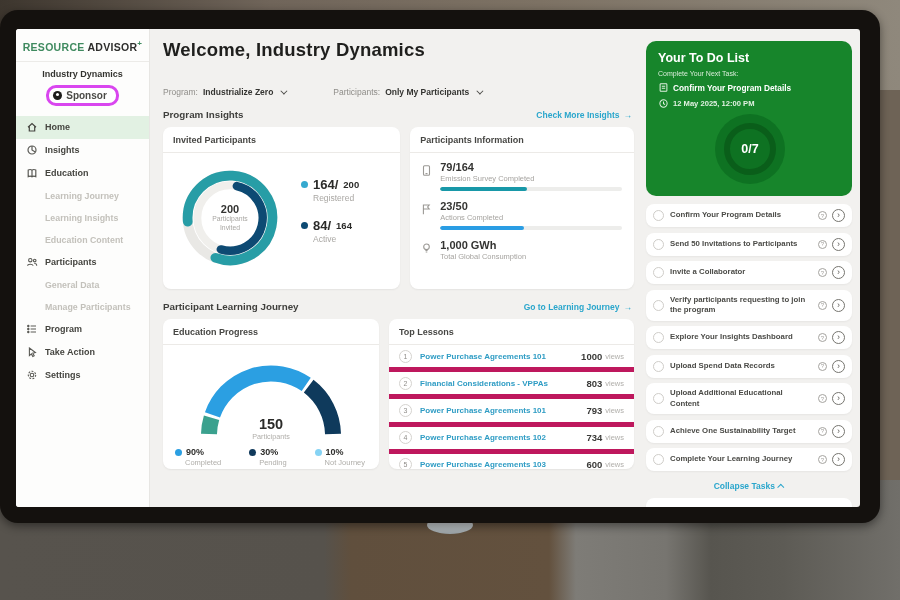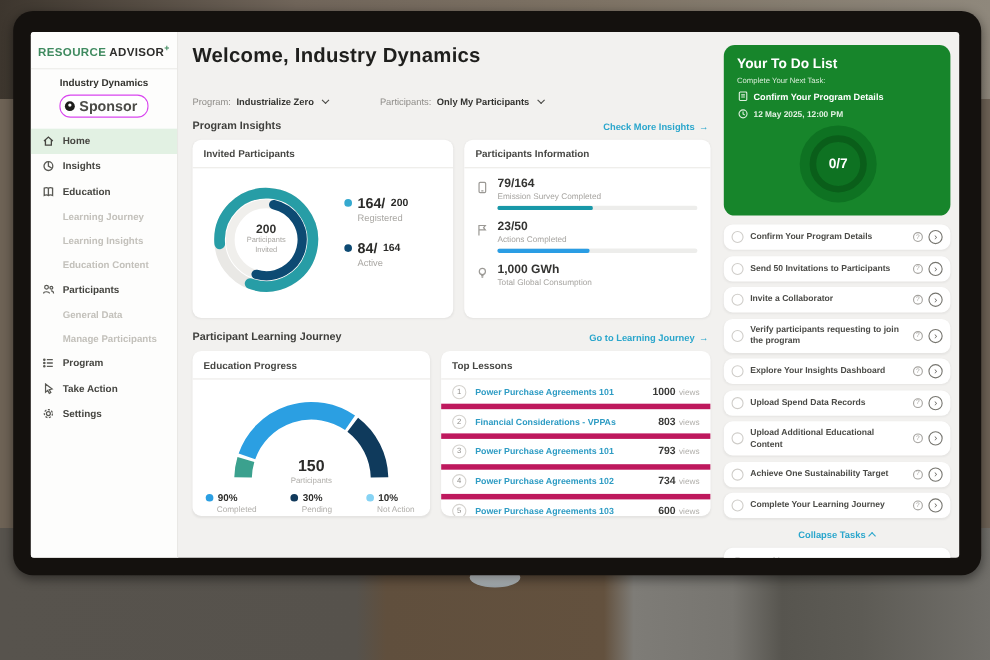--- a/index.html
+++ b/index.html
@@ -4,34 +4,34 @@
 <style>
   * { margin:0; padding:0; box-sizing:border-box; }
   html,body { width:900px; height:600px; overflow:hidden; font-family:"Liberation Sans", sans-serif; }
   .stage { position:relative; width:900px; height:600px; background:#6e6356; }
   .bg-top { position:absolute; left:0; top:0; width:900px; height:90px;
     background:linear-gradient(90deg,#3d362e,#70655a 30%,#7d7264 60%,#8f887c); }
   .bg-bottom { position:absolute; left:0; top:480px; width:900px; height:120px;
     background:linear-gradient(90deg,#57534d 0%,#56524c 36%,#604f3d 39%,#63513e 61%,#7e7c77 64%,#777570 74%,#57554f 79%,#5d5b55 87%,#716f6a 100%); }
   .stand-button { position:absolute; left:427px; top:516px; width:46px; height:18px; border-radius:50%;
     background:linear-gradient(180deg,#eceff0,#98a0a4); z-index:1; }
-  .monitor { position:absolute; left:12px; top:10px; width:880px; height:513px;
+  .monitor { position:absolute; left:0; top:10px; width:880px; height:513px;
     background:#14110e; border-radius:18px; z-index:2; box-shadow:0 3px 10px rgba(0,0,0,.45); }
   .screen { position:absolute; left:16px; top:19px; right:20px; bottom:16px;
     background:#f2f1ef; border-radius:3px; overflow:hidden; display:flex; }
 
   
   .sidebar { width:134px; background:#fdfdfc; border-right:1px solid #e7e6e3; padding-top:10px; flex-shrink:0; }
   .logo { text-align:center; font-size:10.5px; font-weight:800; letter-spacing:.3px; }
   .logo .g { color:#3f8a5f; } .logo .d { color:#2e2e2c; } .logo .plus { color:#3f8a5f; font-size:8px; vertical-align:super; }
   .side-div { height:1px; background:#ecebe8; margin:8px 0 7px; }
   .org { text-align:center; font-size:9px; font-weight:800; color:#33332f; }
   .badge-wrap { display:flex; justify-content:center; margin:6px 0 10px; }
-  .badge { display:inline-flex; align-items:center; gap:4px; border:1px solid #d946ef; border-radius:10px;
-    padding:2px 9px 2px 4px; font-size:13px; font-weight:700; color:#4b4b47; background:#fff; }
+  .badge { display:inline-flex; align-items:center; gap:4px; border:3px solid #d946ef; border-radius:10px;
+    padding:2px 9px 2px 4px; font-size:10px; font-weight:700; color:#4b4b47; background:#fff; }
   .badge-dot { width:9px; height:9px; border-radius:50%; background:#1d1d1b; position:relative; }
   .badge-dot::after { content:""; position:absolute; left:3px; top:2px; width:3px; height:3px; border-radius:50%; background:#fff; }
   .nav-item { display:flex; align-items:center; gap:7px; padding:5.5px 10px; font-size:9px; font-weight:800; color:#454540; cursor:pointer; }
   .nav-item.active { background:#e2f1e3; }
   .nav-item svg { flex-shrink:0; }
   .nav-sub { padding:6px 10px 6px 29px; font-size:8.8px; font-weight:600; color:#c3c1bb; cursor:pointer; }
 
   
   .main { flex:1; padding:10px 10px 0 13px; overflow:hidden; }
   .h1 { font-size:18.5px; font-weight:800; color:#1f1f1d; letter-spacing:.2px; }
@@ -340,21 +340,21 @@
                     <span class="dot" style="background: rgb(16, 57, 91);"></span>
                     <span>30%</span>
                   </div>
                 <div class="gl-label">Pending</div>
               </div>
               <div class="gl-item">
                 <div class="gl-top">
                     <span class="dot" style="background: rgb(134, 211, 244);"></span>
                     <span>10%</span>
                   </div>
-                <div class="gl-label">Not Action</div>
+                <div class="gl-label">Not Journey</div>
               </div>
             </div>
           </div>
 
           <div class="card card-lessons">
             <div class="card-title">Top Lessons</div>
             <div class="lesson">
               <span class="rank">1</span>
               <span class="lesson-title">Power Purchase Agreements 101</span>
               <span class="views-num">1000</span>

